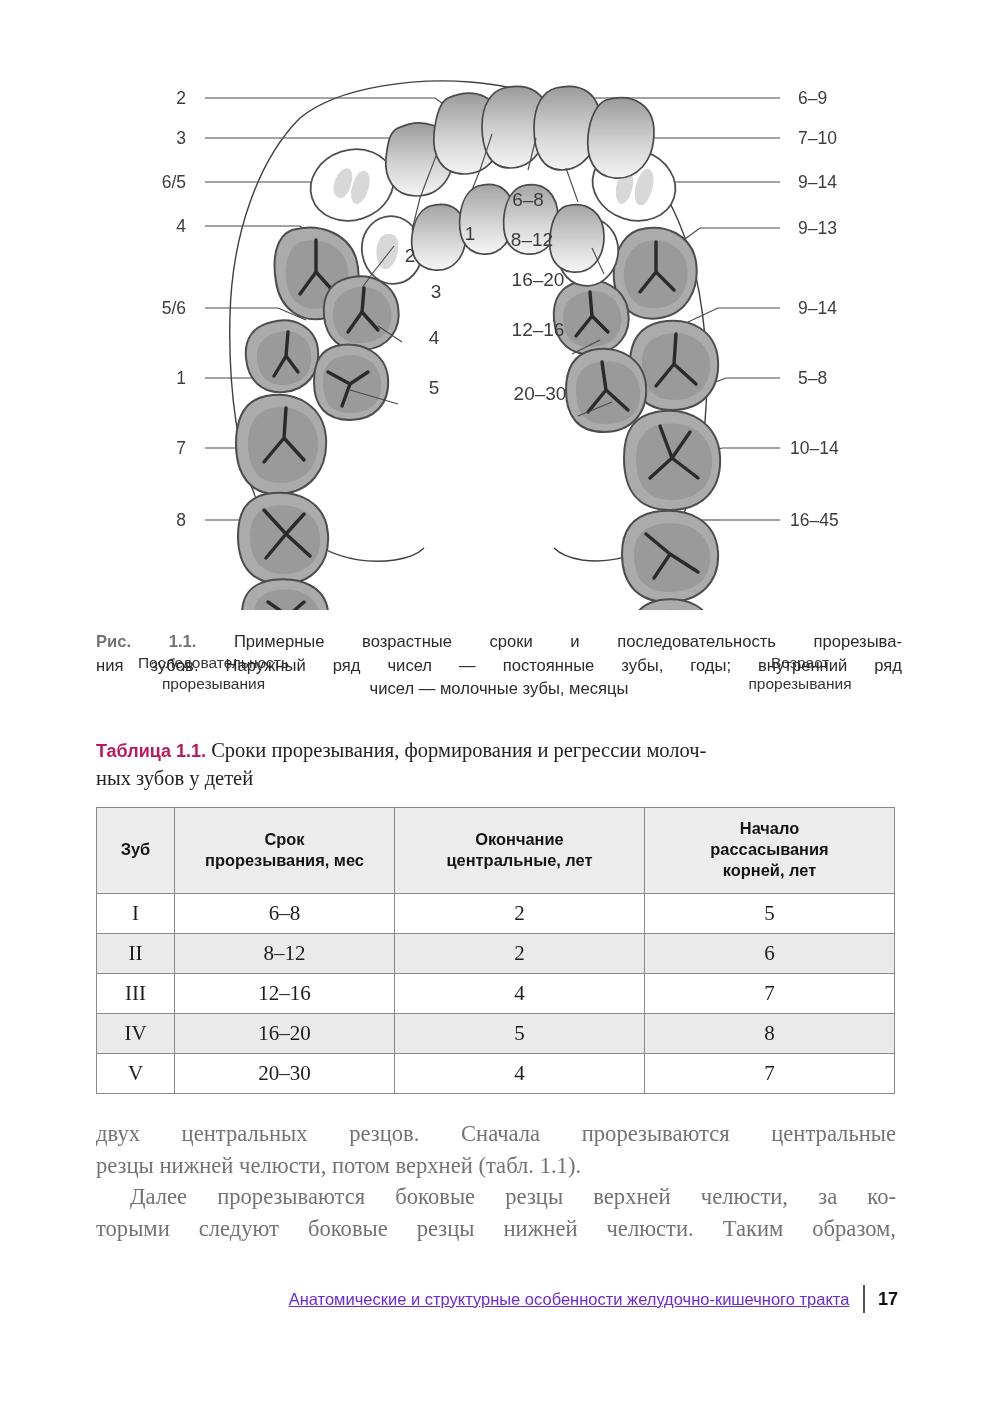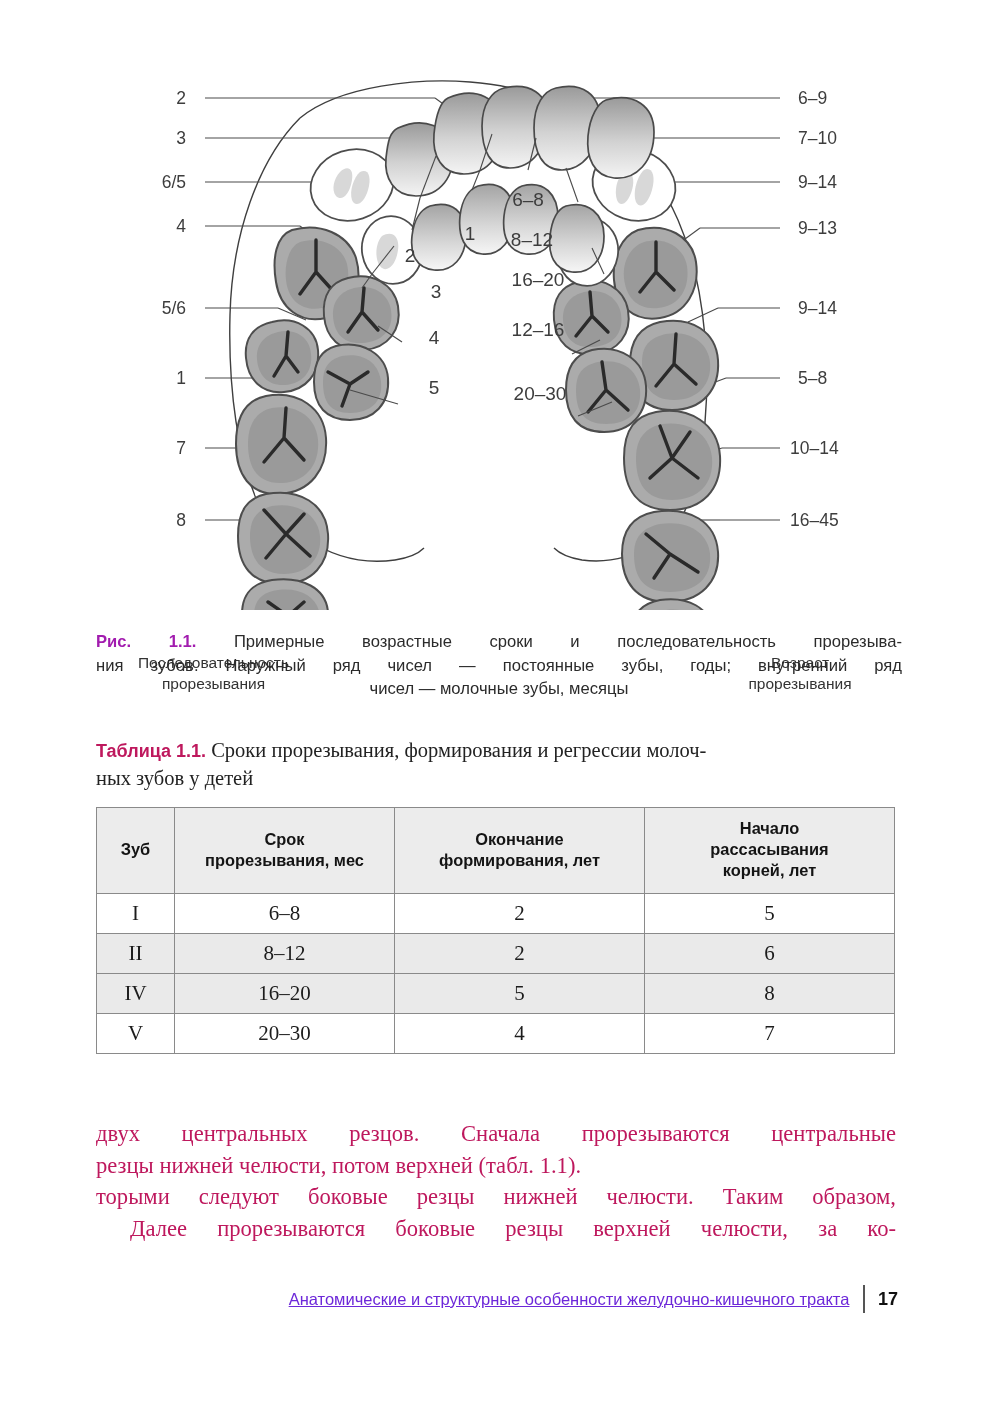--- a/index.html
+++ b/index.html
@@ -52,21 +52,21 @@
     top: 630px;
     width: 806px;
     font-family: "Liberation Sans", sans-serif;
     font-size: 16.6px;
     line-height: 23.5px;
     color: #2b2b2b;
     text-align: center;
   }
   #fig-text .lbl {
     font-weight: bold;
-    color: #a21caf;
+    color: #737373;
   }
   #fig-text .l1 { text-align: justify; text-align-last: justify; }
   #fig-text .l2 { text-align: justify; text-align-last: justify; }
   #fig-text .l3 { text-align: center; }
 
   
   #table-caption {
     position: absolute;
     left: 96px;
     top: 737px;
@@ -121,21 +121,21 @@
   .col-d { width: 250px; }
 
   
   #body-text {
     position: absolute;
     left: 96px;
     top: 1118px;
     width: 800px;
     font-size: 22.6px;
     line-height: 31.7px;
-    color: #be185d;
+    color: #737373;
   }
   #body-text .para { margin: 0; }
   #body-text .jl { text-align: justify; text-align-last: justify; }
   #body-text .ll { text-align: left; }
   #body-text .indent { text-indent: 34px; }
 
   
   #page-footer {
     position: absolute;
     left: 96px;
@@ -449,39 +449,45 @@
         <col class="col-b">
         <col class="col-c">
         <col class="col-d">
     </colgroup>
     <thead>
       <tr>
         <th>Зуб</th>
         <th style="white-space: pre-line;">Срок
 прорезывания, мес</th>
         <th style="white-space: pre-line;">Окончание
-формирования, лет</th>
+центральные, лет</th>
         <th style="white-space: pre-line; margin-left: 8px;">Начало
 рассасывания
 корней, лет</th>
       </tr>
     </thead>
     <tbody>
       <tr>
         <td>I</td>
         <td>6–8</td>
         <td>2</td>
         <td>5</td>
       </tr>
       <tr class="alt">
         <td>II</td>
         <td>8–12</td>
         <td>2</td>
         <td>6</td>
       </tr>
+      <tr>
+        <td>III</td>
+        <td>12–16</td>
+        <td>4</td>
+        <td>7</td>
+      </tr>
       <tr class="alt">
         <td>IV</td>
         <td>16–20</td>
         <td>5</td>
         <td>8</td>
       </tr>
       <tr>
         <td>V</td>
         <td>20–30</td>
         <td>4</td>
@@ -489,22 +495,22 @@
       </tr>
     </tbody>
   </table>
 
   <div id="body-text">
     <div class="para">
       <div class="jl">двух центральных резцов. Сначала прорезываются центральные</div>
       <div class="ll">резцы нижней челюсти, потом верхней (табл. 1.1).</div>
     </div>
     <div class="para">
+      <div class="jl indent">Далее прорезываются боковые резцы верхней челюсти, за ко-</div>
       <div class="jl">торыми следуют боковые резцы нижней челюсти. Таким образом,</div>
-      <div class="jl indent">Далее прорезываются боковые резцы верхней челюсти, за ко-</div>
     </div>
   </div>
 
   <div id="page-footer">
     <div id="footer-title">Анатомические и структурные особенности желудочно-кишечного тракта</div>
     <div id="footer-divider"></div>
     <div id="footer-pagenum">17</div>
   </div>
 
 </div>

